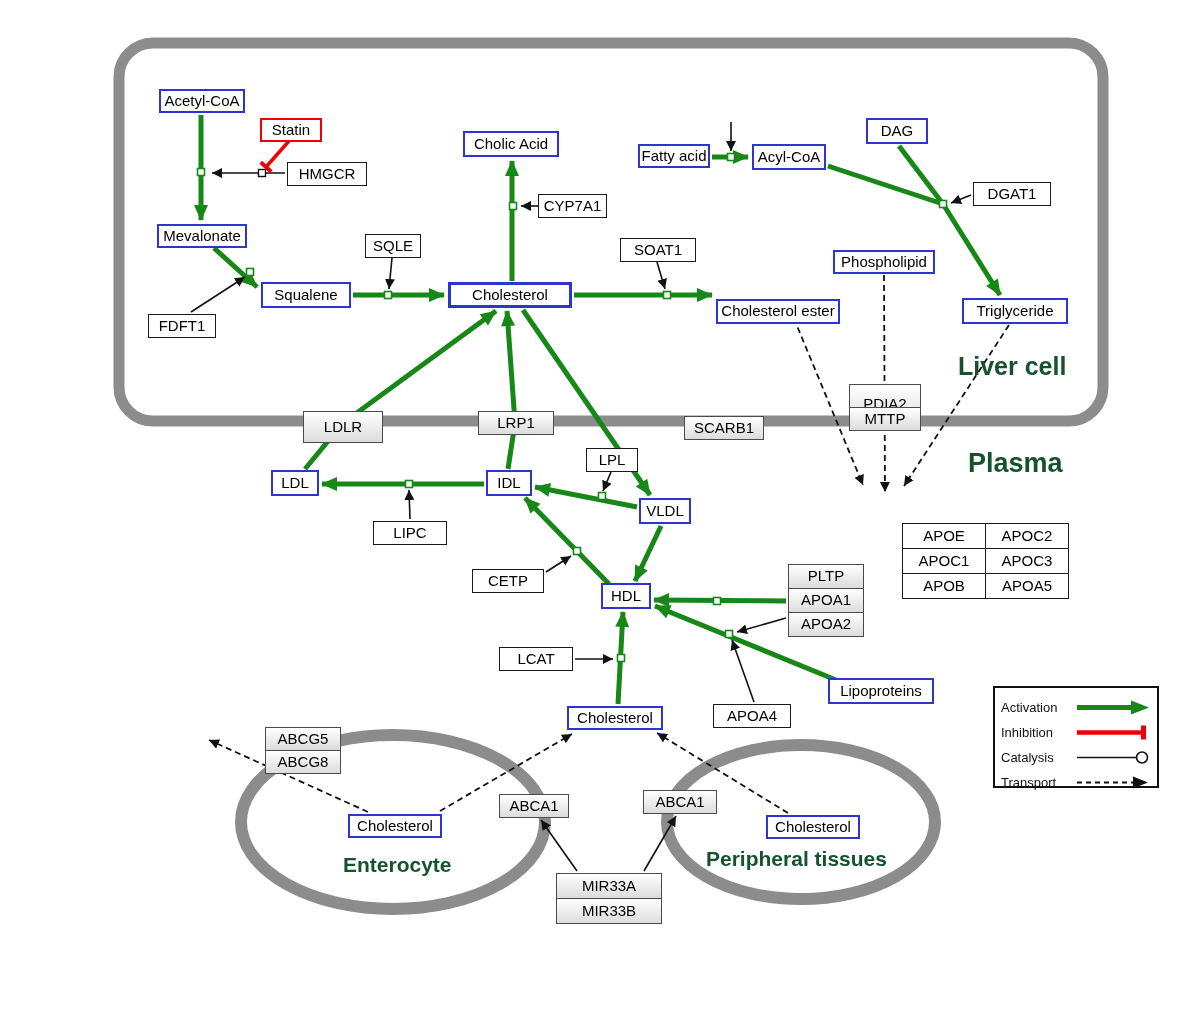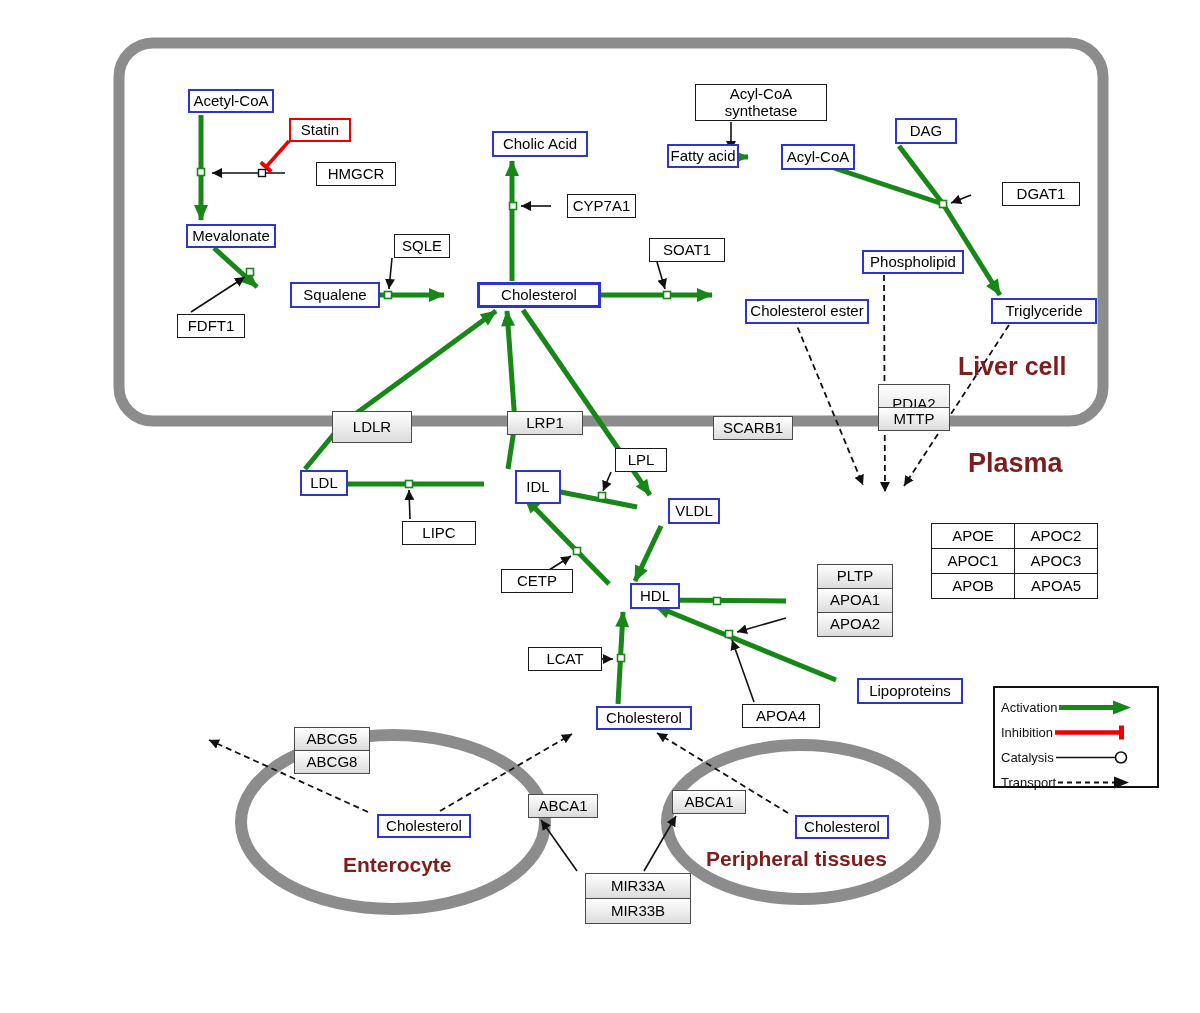--- a/index.html
+++ b/index.html
@@ -1,29 +1,29 @@
 <!DOCTYPE html>
 <html><head>
 <meta charset="utf-8">
 <style>
   html,body { margin:0; padding:0; background:#fff; font-family:"Liberation Sans", sans-serif; }
   .canvas { position:relative; width:1200px; height:1013px; background:#fff; overflow:hidden; }
   svg.layer { position:absolute; left:0; top:0; }
   .node { position:absolute; box-sizing:border-box; display:flex; align-items:center; justify-content:center;
-          text-align:center; background:#fff; color:#000; font-size:15px; line-height:1.1; white-space:normal;margin-left:29px; }
+          text-align:right; background:#fff; color:#000; font-size:15px; line-height:1.1; white-space:normal; }
   .metab { border:2px solid #2d35cf; }
   .metab.bold { border-width:3px; }
   .inhibbox { border:2px solid #ee0000; }
   .gene { border:1.5px solid #1a1a1a; }
   .gray { border:1.5px solid #4a4a4a; background:linear-gradient(#ffffff 0%, #dcdcdc 100%); }
-  .rlabel { position:absolute; font-weight:bold; color:#7f1d1d; white-space:nowrap; }
+  .rlabel { position:absolute; font-weight:bold; color:#14532d; white-space:nowrap; }
   .legend { position:absolute; left:993px; top:686px; width:166px; height:102px; border:2.5px solid #111;
             box-sizing:border-box; background:#fff; display:flex; flex-direction:column; justify-content:space-around;
             padding:3px 6px; }
-  .legend-row { display:flex; align-items:center; height:22px;margin-top:8px; }
+  .legend-row { display:flex; align-items:center; justify-content:space-between; height:22px;margin-top:8px; }
   .legend-row span { font-size:13px; color:#111; }
 </style>
 </head>
 <body>
 
 <div class="canvas">
 
   <svg class="layer" width="1200" height="1013" viewBox="0 0 1200 1013">
     <defs>
       <marker id="ag" markerUnits="userSpaceOnUse" markerWidth="20" markerHeight="18" refX="16" refY="8" orient="auto">
@@ -115,36 +115,35 @@
   <div class="node metab" style="left:261px;top:282px;width:90px;height:26px">Squalene</div>
   <div class="node metab" style="left:463px;top:131px;width:96px;height:26px">Cholic Acid</div>
   <div class="node metab bold" style="left:448px;top:282px;width:124px;height:26px">Cholesterol</div>
   <div class="node metab" style="left:716px;top:299px;width:124px;height:25px">Cholesterol ester</div>
   <div class="node metab" style="left:638px;top:144px;width:72px;height:24px">Fatty acid</div>
   <div class="node metab" style="left:752px;top:144px;width:74px;height:26px">Acyl-CoA</div>
   <div class="node metab" style="left:866px;top:118px;width:62px;height:26px">DAG</div>
   <div class="node metab" style="left:833px;top:250px;width:102px;height:24px">Phospholipid</div>
   <div class="node metab" style="left:962px;top:298px;width:106px;height:26px">Triglyceride</div>
   <div class="node metab" style="left:271px;top:470px;width:48px;height:26px">LDL</div>
-  <div class="node metab" style="left:486px;top:470px;width:46px;height:34px">IDL</div>
+  <div class="node metab" style="left:486px;top:470px;width:46px;height:26px">IDL</div>
   <div class="node metab" style="left:639px;top:498px;width:52px;height:26px">VLDL</div>
   <div class="node metab" style="left:601px;top:583px;width:50px;height:26px">HDL</div>
   <div class="node metab" style="left:828px;top:678px;width:106px;height:26px">Lipoproteins</div>
   <div class="node metab" style="left:567px;top:706px;width:96px;height:24px">Cholesterol</div>
   <div class="node metab" style="left:348px;top:814px;width:94px;height:24px">Cholesterol</div>
   <div class="node metab" style="left:766px;top:815px;width:94px;height:24px">Cholesterol</div>
 
   <div class="node inhibbox" style="left:260px;top:118px;width:62px;height:24px">Statin</div>
 
   <div class="node gene" style="left:287px;top:162px;width:80px;height:24px">HMGCR</div>
   <div class="node gene" style="left:148px;top:314px;width:68px;height:24px">FDFT1</div>
   <div class="node gene" style="left:365px;top:234px;width:56px;height:24px">SQLE</div>
   <div class="node gene" style="left:538px;top:194px;width:69px;height:24px">CYP7A1</div>
   <div class="node gene" style="left:620px;top:238px;width:76px;height:24px">SOAT1</div>
-  <div class="node gene" style="left:666px;top:84px;width:132px;height:37px">Acyl-CoA synthetase</div>
   <div class="node gene" style="left:973px;top:182px;width:78px;height:24px">DGAT1</div>
   <div class="node gene" style="left:373px;top:521px;width:74px;height:24px">LIPC</div>
   <div class="node gene" style="left:586px;top:448px;width:52px;height:24px">LPL</div>
   <div class="node gene" style="left:472px;top:569px;width:72px;height:24px">CETP</div>
   <div class="node gene" style="left:499px;top:647px;width:74px;height:24px">LCAT</div>
   <div class="node gene" style="left:713px;top:704px;width:78px;height:24px">APOA4</div>
 
   <div class="node gray" style="left:303px;top:411px;width:80px;height:32px">LDLR</div>
   <div class="node gray" style="left:478px;top:411px;width:76px;height:24px">LRP1</div>
   <div class="node gray" style="left:684px;top:416px;width:80px;height:24px">SCARB1</div>

